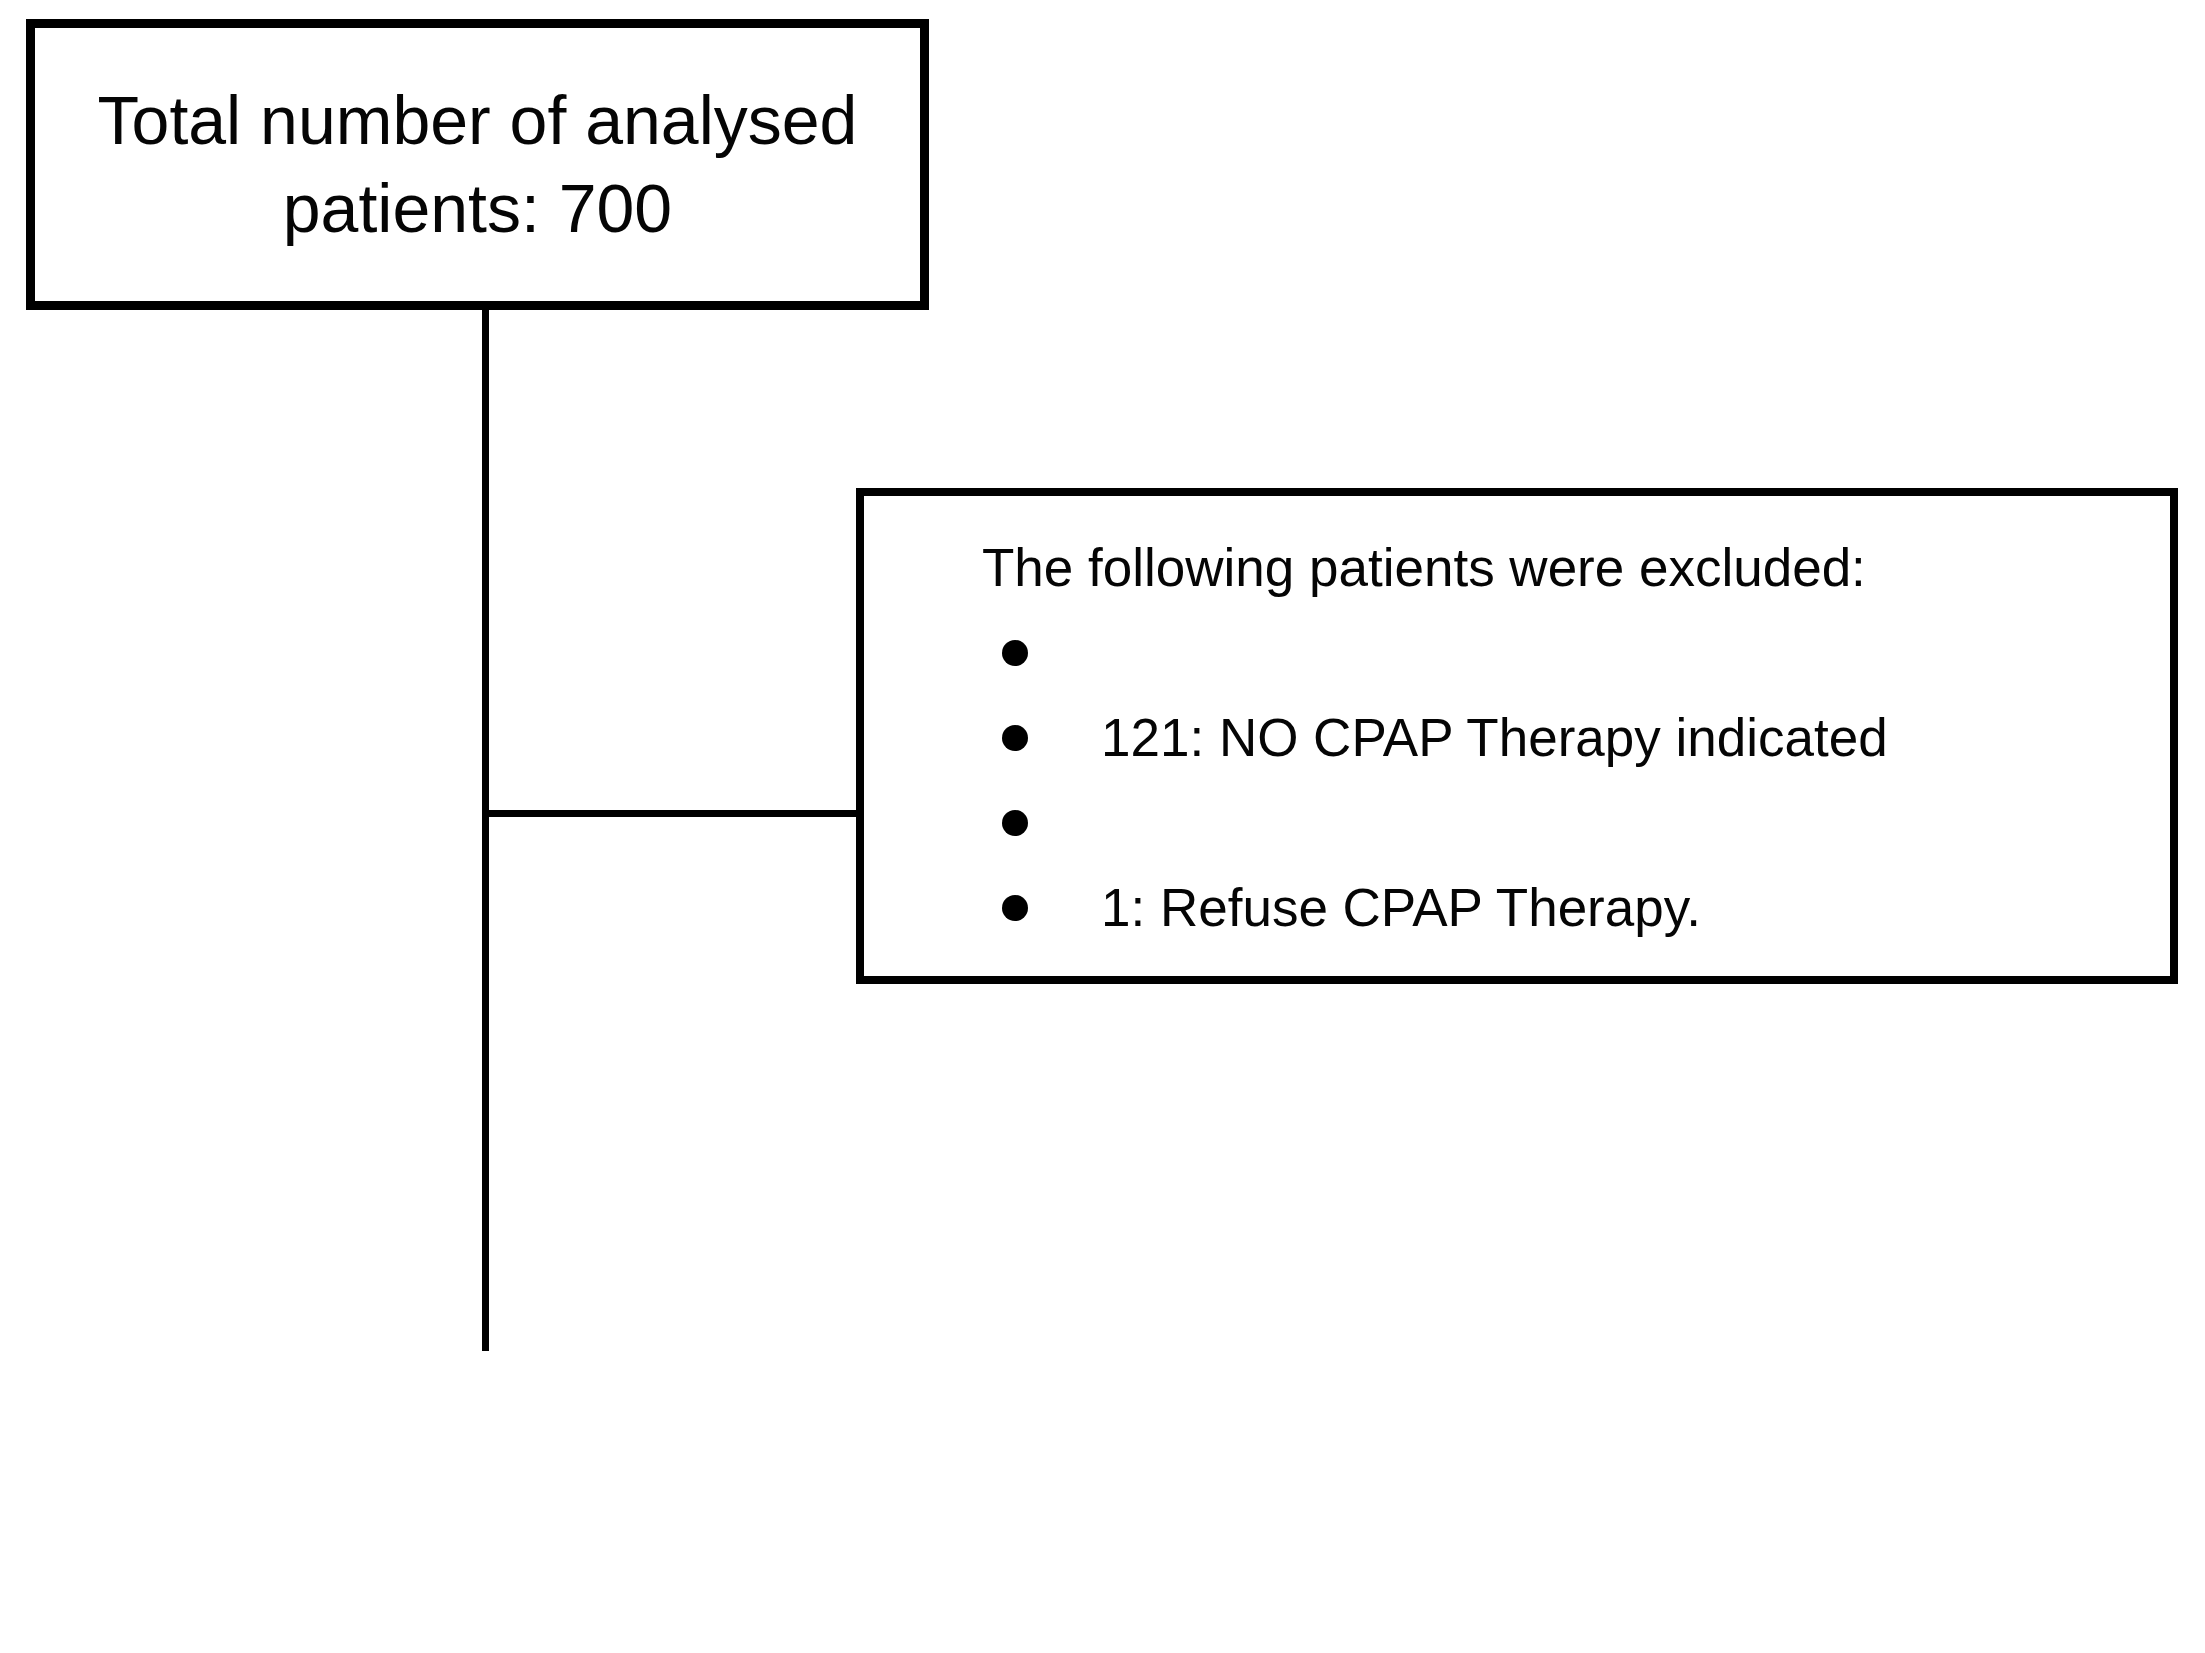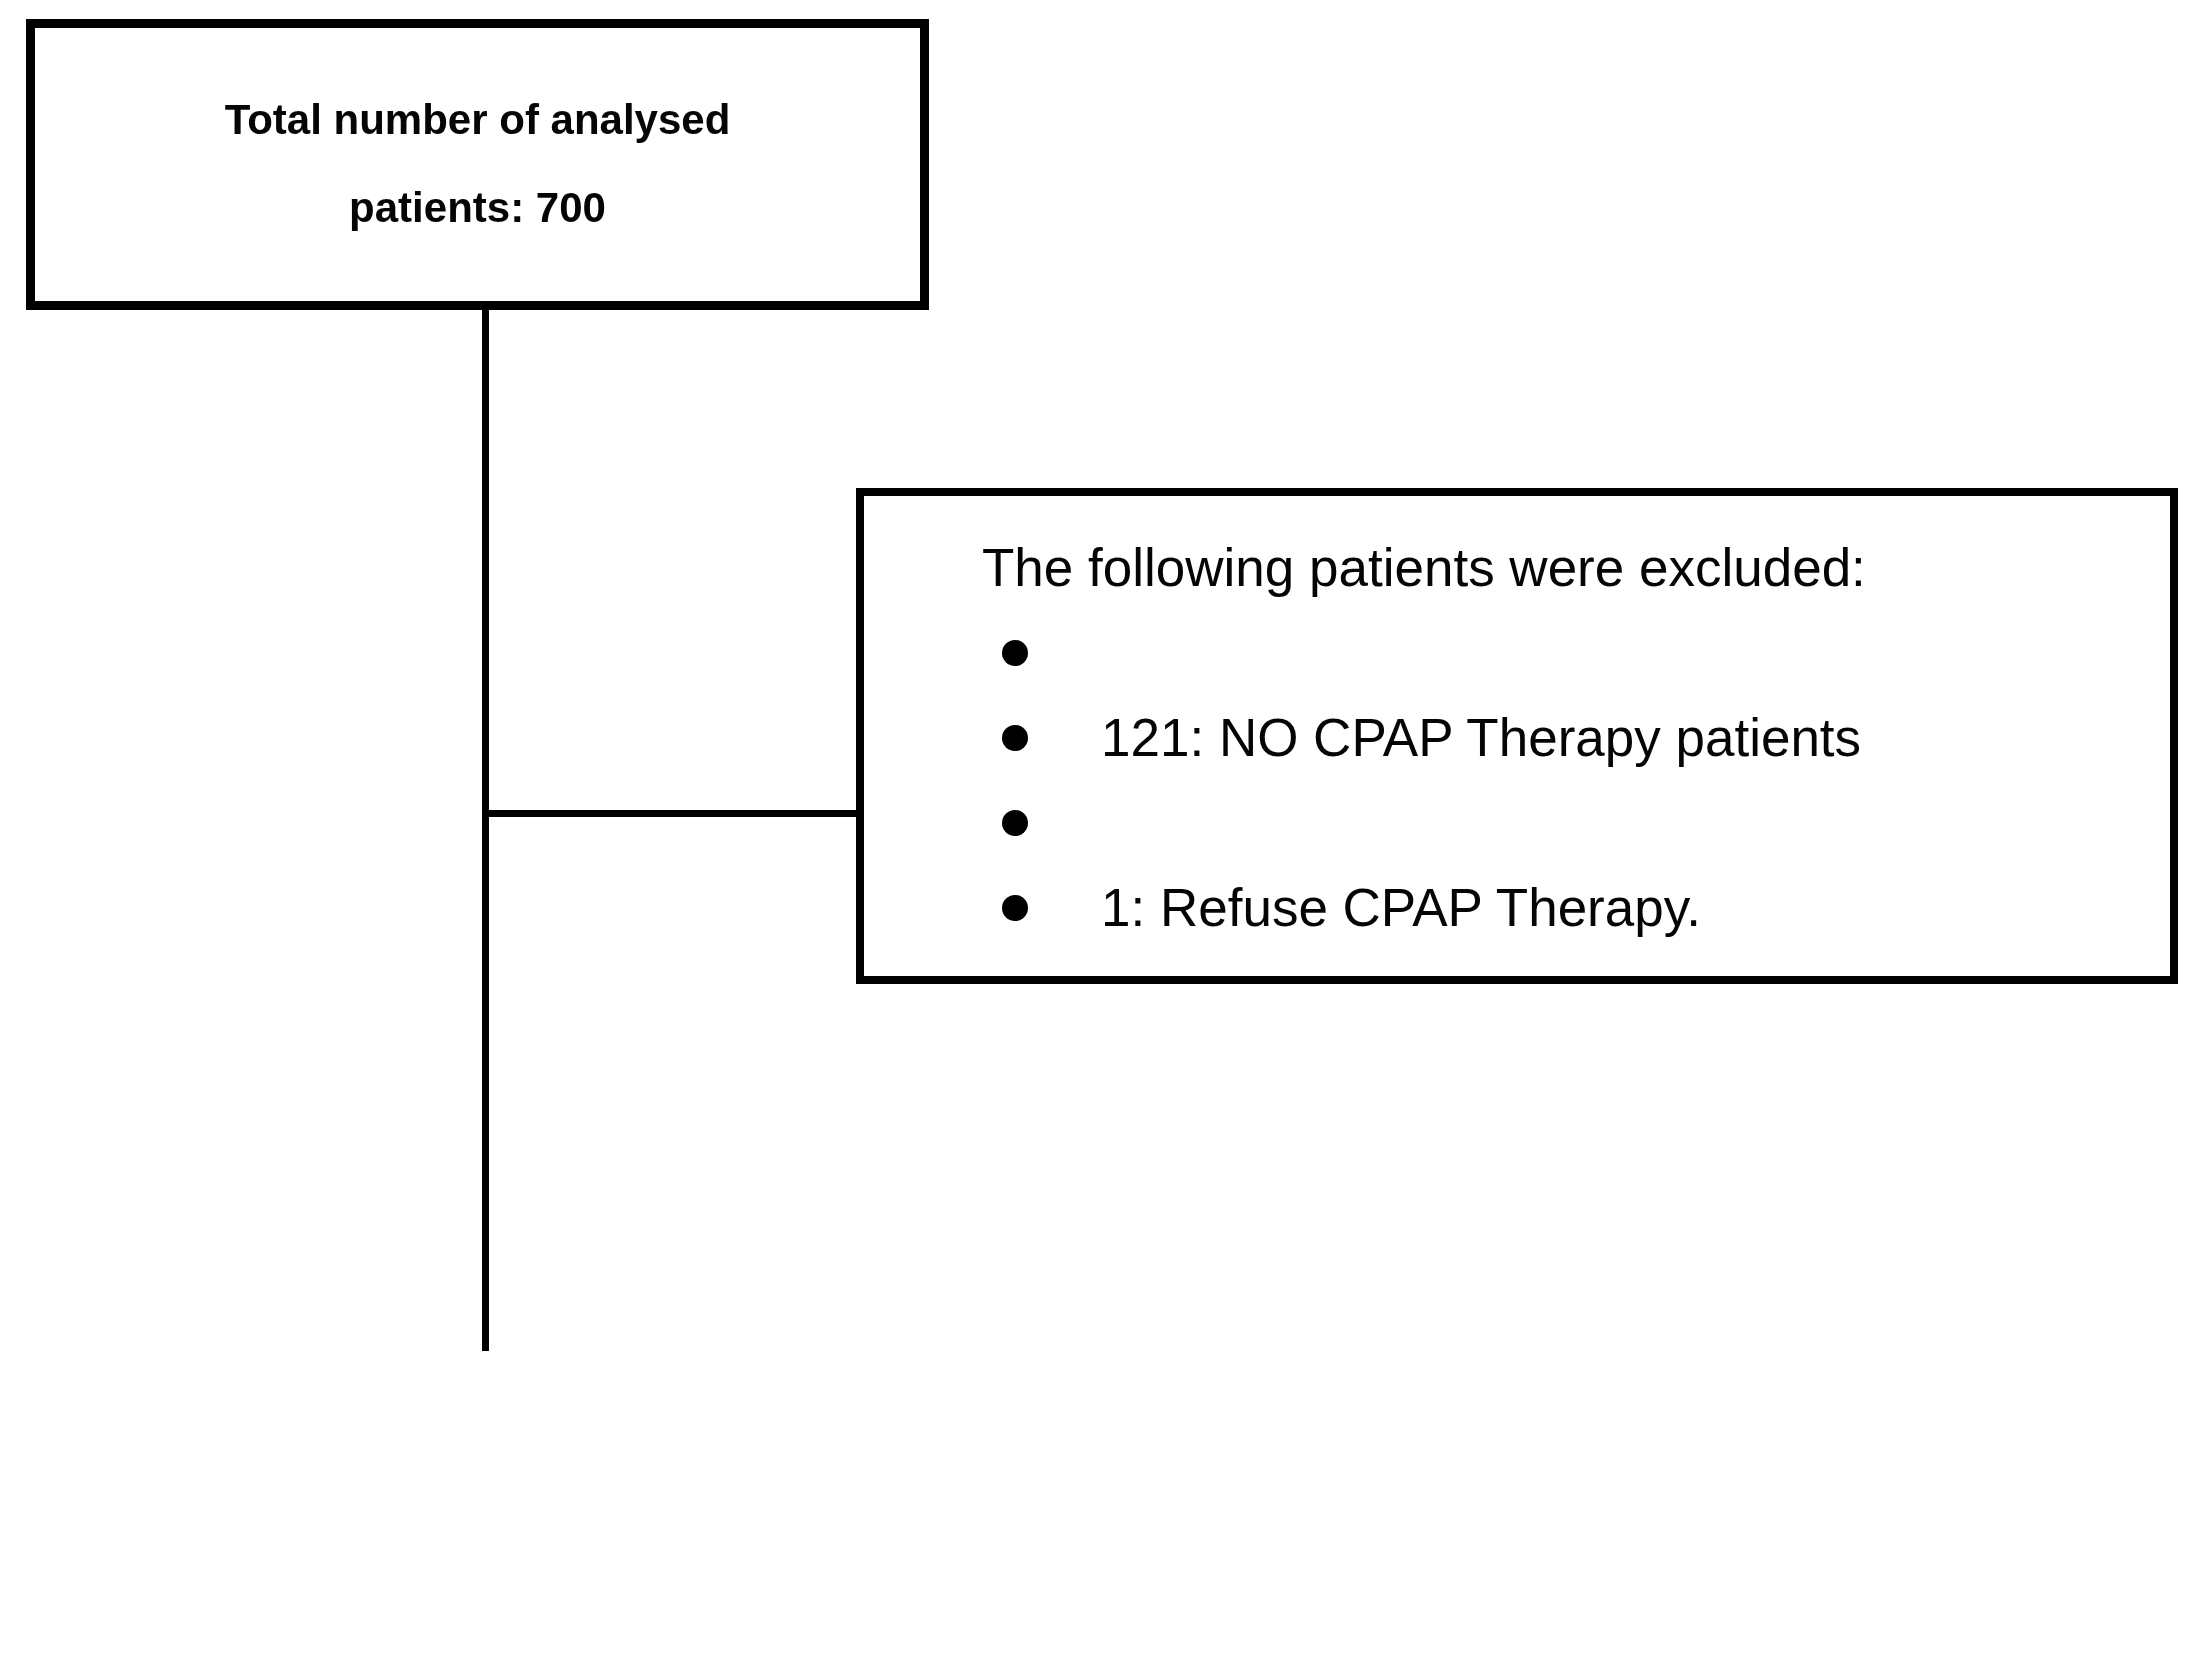--- a/index.html
+++ b/index.html
@@ -39,24 +39,23 @@
     border: 9.3px solid #000000;
   }
   .node-box--center {
     display: flex;
     align-items: center;
     justify-content: center;
     text-align: center;
   }
   .node-label {
     white-space: pre-line;
-    font-size: 42px;
+    font-size: 68px;
     line-height: 88px;
     color: #050505;
-    font-weight: bold;
   }
   #top-box {
     left: 26px;
     top: 18.7px;
     width: 903px;
     height: 291px;
   }
   #bottom-box {
     left: 34px;
     top: 1348px;
@@ -124,21 +123,21 @@
     <div class="excl-item">
       <span class="bullet-cell">
           <span class="bullet-dot"></span>
         </span>
     </div>
 
     <div class="excl-item">
       <span class="bullet-cell">
           <span class="bullet-dot"></span>
         </span>
-      <span class="excl-text">121: NO CPAP Therapy patients</span>
+      <span class="excl-text">121: NO CPAP Therapy indicated</span>
     </div>
 
 
     <div class="excl-item">
       <span class="bullet-cell">
           <span class="bullet-dot"></span>
         </span>
     </div>
 
     <div class="excl-item">

